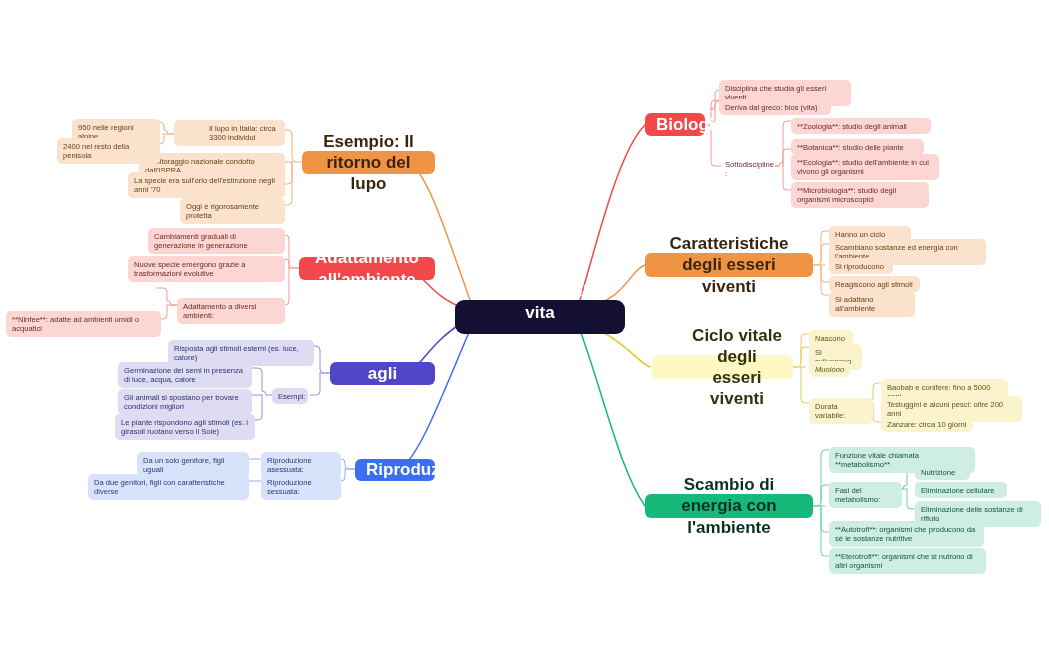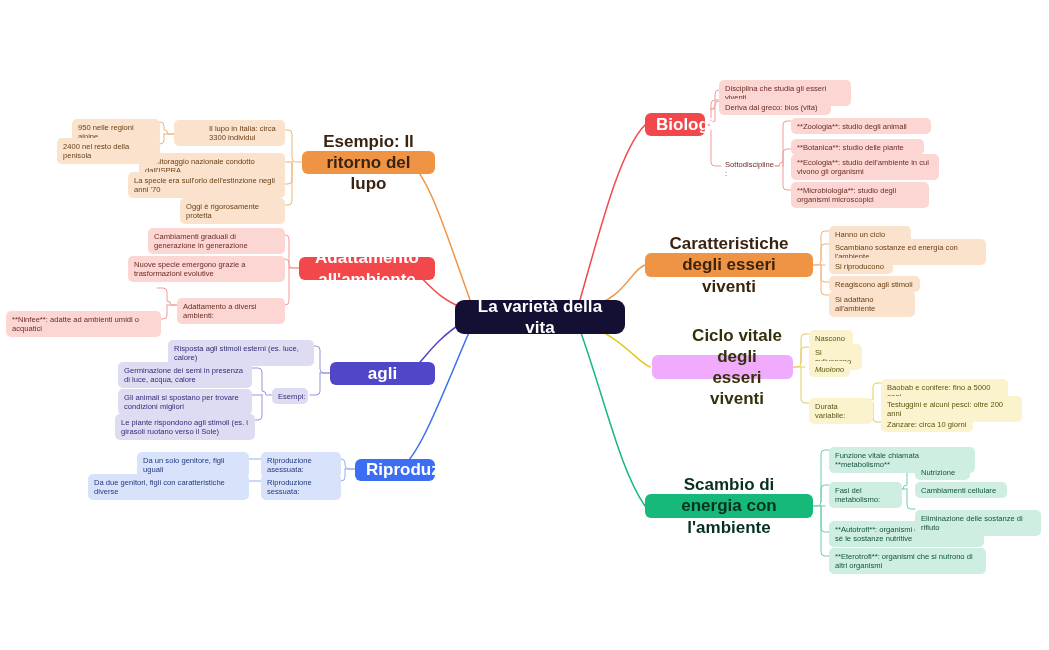--- a/index.html
+++ b/index.html
@@ -14,21 +14,21 @@
 
   
   .central{background:#131033;color:#ffffff;border-radius:9px;
            font-size:17px;font-weight:700;letter-spacing:.1px;
            padding:11px 18px;justify-content:center;}
 
   
   .l1{font-size:17px;font-weight:700;padding:7px 11px;border-radius:6px;}
   .l1.red{background:#f2484b;color:#fff;}
   .l1.orange{background:#ef9445;color:#3a2410;}
-  .l1.yellow{background:#f0abfc;color:#33300a;padding-left:40px;}
+  .l1.yellow{background:#fef9c3;color:#33300a;padding-left:40px;}
   .l1.green{background:#16b97a;color:#06311f;}
   .l1.purple{background:#4f46c8;color:#fff;}
   .l1.blue{background:#3b6ef0;color:#fff;}
 
   
   .pill{font-size:7.6px;padding:3.5px 6px;border-radius:5px;line-height:1.35;}
   .pill.red{background:#fbd6d2;color:#6d2a25;}
   .pill.orange{background:#fae2cc;color:#6b4117;}
   .pill.yellow{background:#faf3cd;color:#5e5512;}
   .pill.green{background:#cdeee0;color:#14543c;}
@@ -124,21 +124,21 @@
       <path d="M262,395 v21 a4,4 0 0 1 -4,4 h-6" stroke="#9a93dd"></path>
 
       <path d="M355,469 h-6 a4,4 0 0 1 -4,-4 v-2 a4,4 0 0 0 -4,-4 h-6" stroke="#93aef5"></path>
       <path d="M345,469 v8 a4,4 0 0 1 -4,4 h-6" stroke="#93aef5"></path>
       <path d="M355,469 h-10" stroke="#93aef5"></path>
       <path d="M261,459 h-12" stroke="#93aef5"></path>
       <path d="M261,481 h-12" stroke="#93aef5"></path>
     </g>
   </svg>
 
-  <div class="node central" style="left:455px;top:300px;width:170px;height:34px;">
+  <div class="node central" style="left:455px;top:300px;width:170px;height:34px;align-items:flex-end;">
     <span class="txt" style="text-align:center;">La varietà della vita</span>
   </div>
 
   <div class="node l1 red" style="left:645px;top:113px;width:60px;height:23px;justify-content:center;">
     <span class="txt" style="text-align:center;">Biologia</span>
   </div>
   <div class="node pill red" style="left:719px;top:80px;width:132px;">
     <span class="txt">Disciplina che studia gli esseri viventi</span>
   </div>
   <div class="node pill red" style="left:719px;top:99px;width:112px;">
@@ -217,23 +217,23 @@
   <div class="node pill green" style="left:829px;top:521px;width:155px;">
     <span class="txt">**Autotrofi**: organismi che producono da sé le sostanze nutritive</span>
   </div>
   <div class="node pill green" style="left:829px;top:548px;width:157px;">
     <span class="txt">**Eterotrofi**: organismi che si nutrono di altri organismi</span>
   </div>
   <div class="node pill green" style="left:915px;top:464px;width:55px;">
     <span class="txt">Nutrizione</span>
   </div>
   <div class="node pill green" style="left:915px;top:482px;width:92px;">
-    <span class="txt">Cambiamenti cellulare</span>
-  </div>
-  <div class="node pill green" style="left:915px;top:501px;width:126px;margin-top:9px;">
+    <span class="txt">Eliminazione cellulare</span>
+  </div>
+  <div class="node pill green" style="left:915px;top:501px;width:126px;">
     <span class="txt">Eliminazione delle sostanze di rifiuto</span>
   </div>
 
   <div class="node l1 orange" style="left:302px;top:151px;width:133px;height:23px;justify-content:center;">
     <span class="txt" style="text-align:center;">Esempio: Il ritorno del lupo</span>
   </div>
   <div class="node pill orange" style="left:174px;top:120px;width:111px;padding-left:35px;">
     <span class="txt">Il lupo in Italia: circa 3300 individui</span>
   </div>
   <div class="node pill orange" style="left:139px;top:153px;width:146px;">

